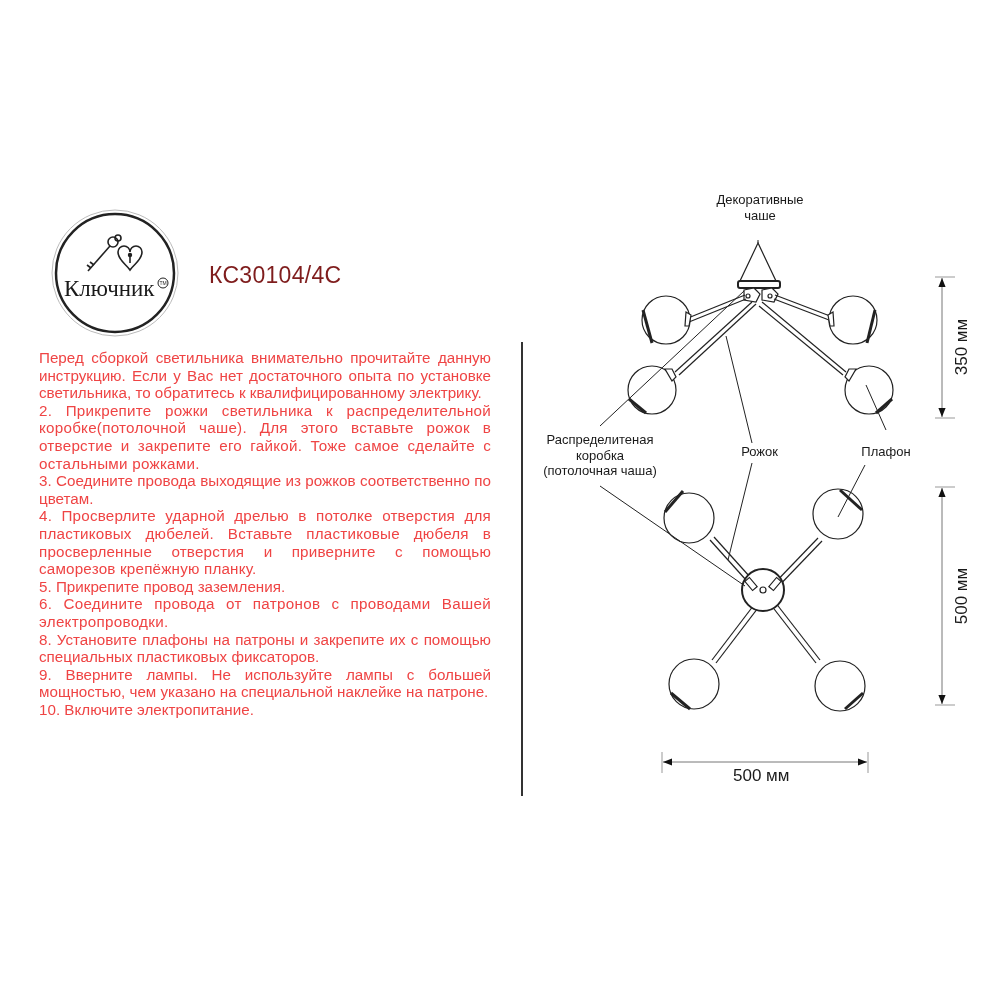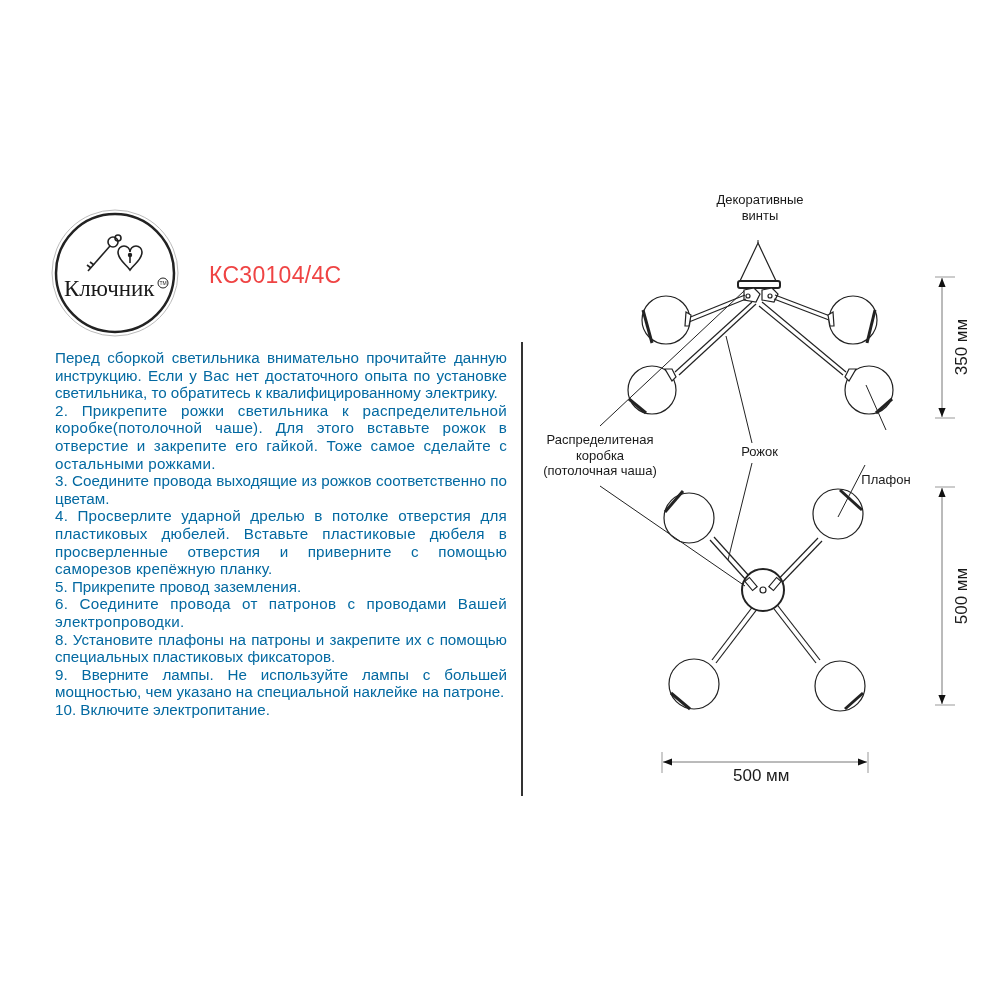--- a/index.html
+++ b/index.html
@@ -1,20 +1,20 @@
 <!DOCTYPE html>
 <html><head>
 <meta charset="utf-8">
 <style>
   html, body { margin:0; padding:0; background:#ffffff; }
   body { width:1000px; height:1000px; position:relative; overflow:hidden;
          font-family:"Liberation Sans", sans-serif; color:#1a1a1a; }
   .logo { position:absolute; left:50px; top:208px; width:130px; height:130px; }
-  .model { position:absolute; left:209px; top:262px; font-size:23px; letter-spacing:0.3px; color:#ef4444; }
-  .instructions { position:absolute; left:55px; top:349px; width:452px; font-size:15.2px; line-height:17.6px; color:#0369a1; }
+  .model { position:absolute; left:209px; top:262px; font-size:23px; letter-spacing:0.3px; color:#7f1d1d; }
+  .instructions { position:absolute; left:39px; top:349px; width:452px; font-size:15.2px; line-height:17.6px; color:#ef4444; }
   .instructions p { margin:0; text-align:justify; text-align-last:left; }
   .divider { position:absolute; left:521px; top:342px; width:1.5px; height:454px; background:#333; }
   .diagram { position:absolute; left:0; top:0; width:1000px; height:1000px; }
   .lbl { position:absolute; font-size:13px; line-height:15.5px; text-align:center; color:#1a1a1a; white-space:nowrap; }
   .dim { position:absolute; font-size:17px; color:#1a1a1a; white-space:nowrap; }
   .dim.vert { transform:rotate(-90deg); transform-origin:center center; }
 </style>
 </head>
 <body>
 
@@ -144,25 +144,25 @@
     <line x1="935" y1="705" x2="955" y2="705"></line>
     <line x1="942" y1="488" x2="942" y2="704" stroke="#777" marker-start="url(#arr)" marker-end="url(#arr)"></line>
     <line x1="662" y1="752" x2="662" y2="773"></line>
     <line x1="868" y1="752" x2="868" y2="773"></line>
     <line x1="663" y1="762" x2="867" y2="762" stroke="#777" marker-start="url(#arr)" marker-end="url(#arr)"></line>
   </g>
 </svg>
 
 <div class="lbl" style="left:712px; top:192px; width:96px;">
   <div>Декоративные</div>
-  <div>винты</div>
+  <div>чаше</div>
 </div>
 <div class="lbl" style="left:530px; top:432px; width:140px;">
   <div>Распределитеная</div>
   <div>коробка</div>
   <div>(потолочная чаша)</div>
 </div>
 <div class="lbl" style="left:734px; top:444px; width:44px;text-align:right;">Рожок</div>
-<div class="lbl" style="left:856px; top:444px; width:60px;margin-top:28px;">Плафон</div>
+<div class="lbl" style="left:856px; top:444px; width:60px;">Плафон</div>
 
 <div class="dim vert" style="left:922px; top:337px; width:80px; text-align:center;">350 мм</div>
 <div class="dim vert" style="left:922px; top:586px; width:80px; text-align:center;">500 мм</div>
 <div class="dim" style="left:733px; top:766px;">500 мм</div>
 
 </body></html>

